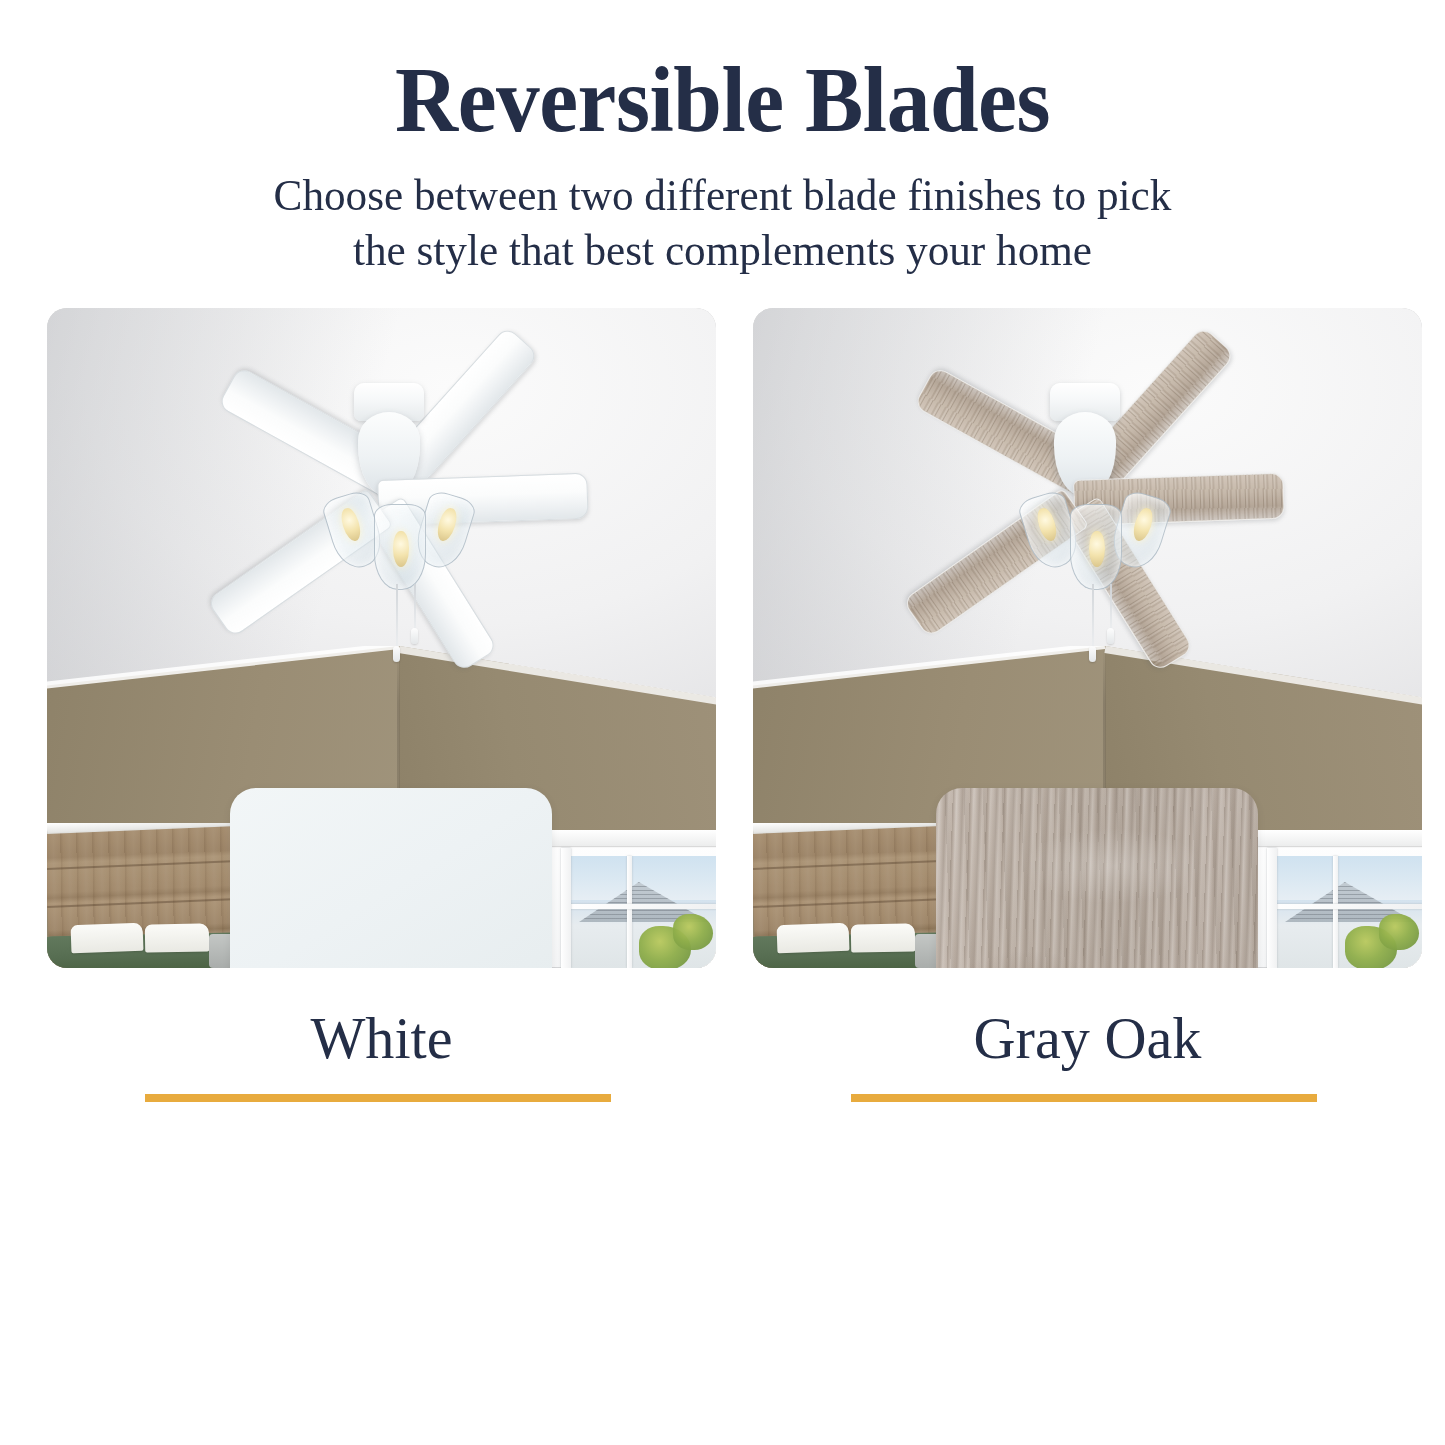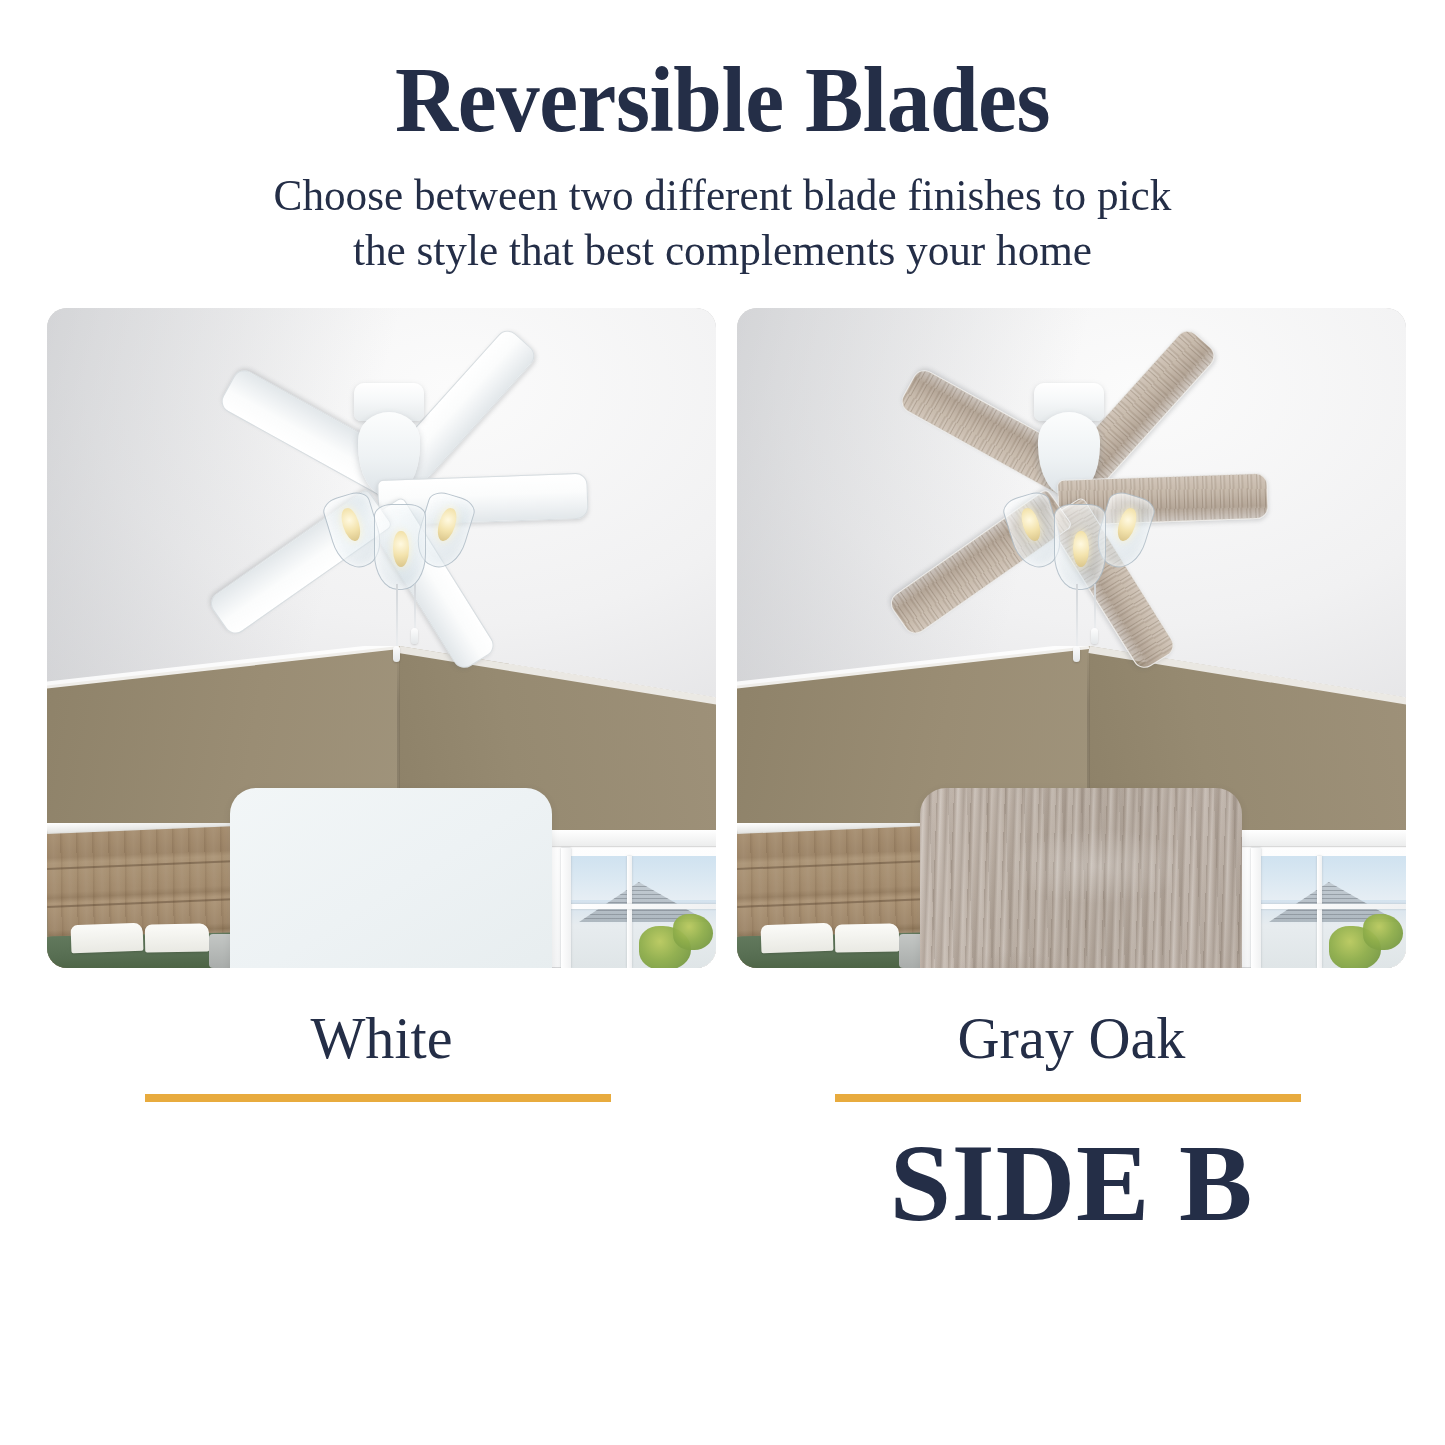--- a/index.html
+++ b/index.html
@@ -58,21 +58,21 @@
     height: 1080px;
   }
 
   .column {
     position: absolute;
     top: 0;
     width: 669px;
     height: 1080px;
   }
   .column.left  { left: 0; }
-  .column.right { left: 690px; }
+  .column.right { left: 706px; }
 
   
   .photo-card {
     position: absolute;
     top: 0;
     left: 0;
     width: 669px;
     height: 660px;
     border-radius: 20px;
     overflow: hidden;
@@ -609,17 +609,16 @@
           <div class="pullknob" style="left:11px; top:338px;"></div>
           <div class="pullchain" style="left:32px; top:276px; height:46px;"></div>
           <div class="pullknob" style="left:29px; top:320px;"></div>
         </div>
 
         <div class="swatch swatch-oak"></div>
       </div>
 
       <div class="finish-name">Gray Oak</div>
       <div class="gold-rule"></div>
-      <div class="side-label">SIDE B</div>
     </div>
 
   </div>
 </div>
 
 </body></html>

